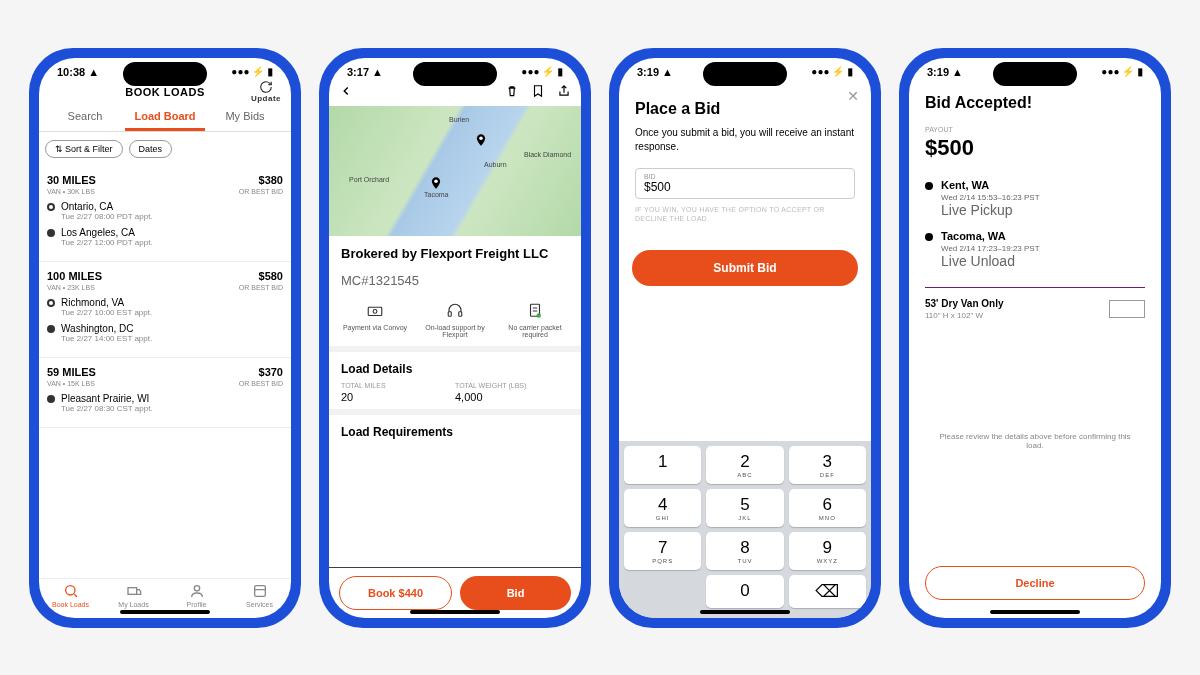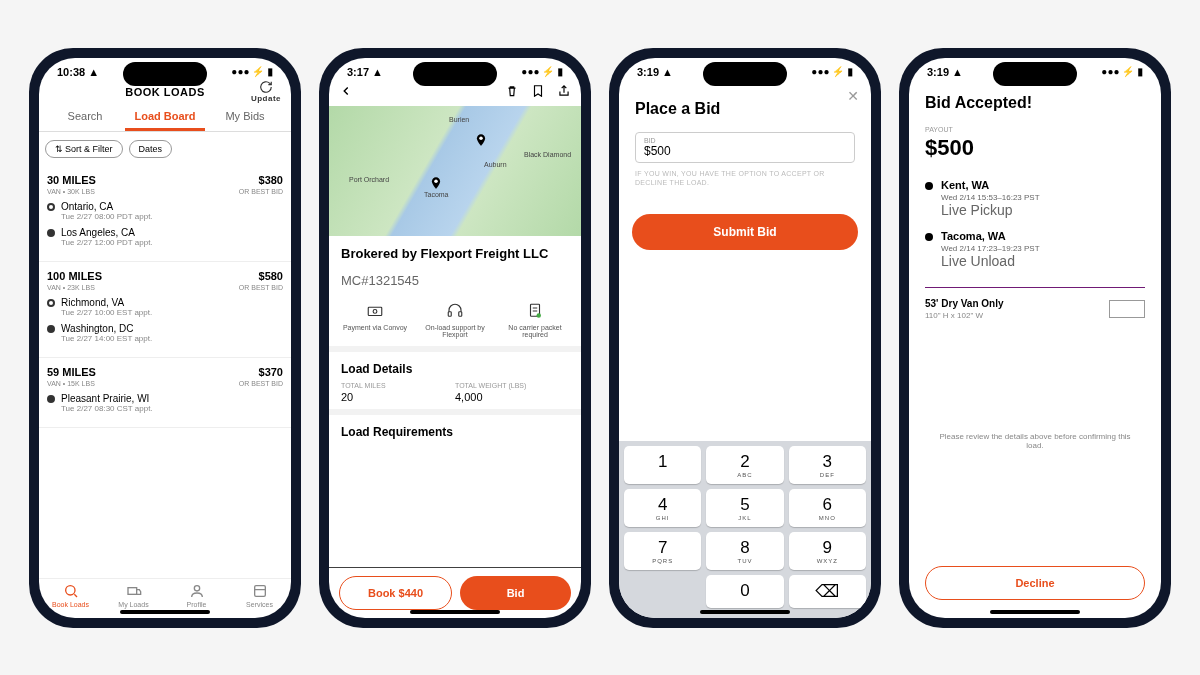--- a/index.html
+++ b/index.html
@@ -1,17 +1,17 @@
 <!DOCTYPE html>
 <html><head>
 <meta charset="utf-8">
 <style>
 *{box-sizing:border-box;margin:0;padding:0;font-family:-apple-system,Helvetica,Arial,sans-serif}
 body{background:#f5f5f5;display:flex;justify-content:center;align-items:center;height:675px;width:1200px;gap:18px}
-.phone{width:272px;height:580px;background:#0f172a;border-radius:44px;padding:10px;position:relative;flex-shrink:0}
+.phone{width:272px;height:580px;background:#1d4ed8;border-radius:44px;padding:10px;position:relative;flex-shrink:0}
 .screen{background:#fff;width:100%;height:100%;border-radius:36px;overflow:hidden;position:relative;display:flex;flex-direction:column}
 .notch{position:absolute;top:14px;left:50%;transform:translateX(-50%);width:84px;height:24px;background:#000;border-radius:14px;z-index:10}
 .status{display:flex;justify-content:space-between;align-items:center;padding:8px 18px 2px;font-size:11px;font-weight:700}
 .sicons{display:flex;gap:3px;align-items:center;font-size:10px}
 .content{flex:1;overflow:hidden;display:flex;flex-direction:column}
 .hdr{text-align:center;font-size:11px;font-weight:800;padding:6px 0;position:relative;letter-spacing:.5px}
 .update{position:absolute;right:10px;top:0;font-size:8px;text-align:center;color:#333}
 .update svg{display:block;margin:0 auto}
 .tabs{display:flex;border-bottom:1px solid #ddd;padding:0 6px}
 .tab{flex:1;text-align:center;font-size:11px;padding:6px 2px;color:#666}
@@ -297,20 +297,21 @@
 <div class="notch"></div>
 <div class="screen">
 <div class="status">
         <span>3:19 ▲</span>
         <span class="sicons">●●● ⚡ ▮</span>
       </div>
 <div class="content">
 <div class="modal">
 <span class="close">✕</span>
 <h2>Place a Bid</h2>
+<p>Once you submit a bid, you will receive an instant response.</p>
 <div class="field">
 <div class="field-lbl">BID</div>
 <div class="field-val">$500</div>
 </div>
 <div class="hint">IF YOU WIN, YOU HAVE THE OPTION TO ACCEPT OR DECLINE THE LOAD.</div>
 </div>
 <button class="submit">Submit Bid</button>
 <div class="keypad" id="keypad">
           <div class="krow">
             <div class="key">

